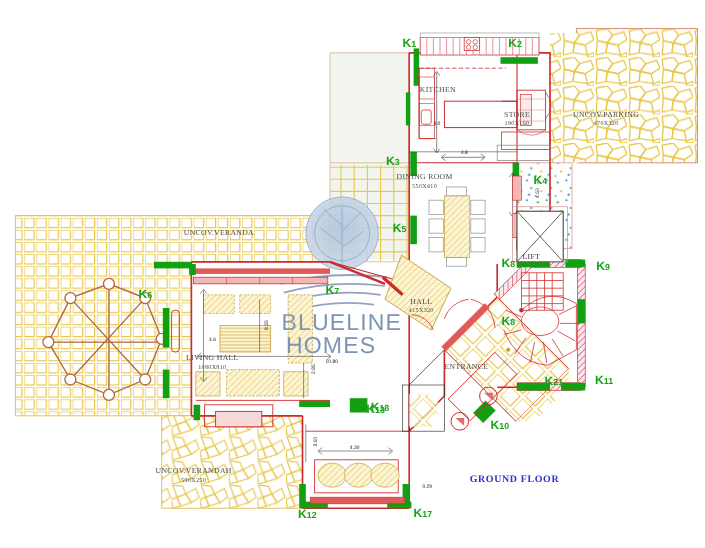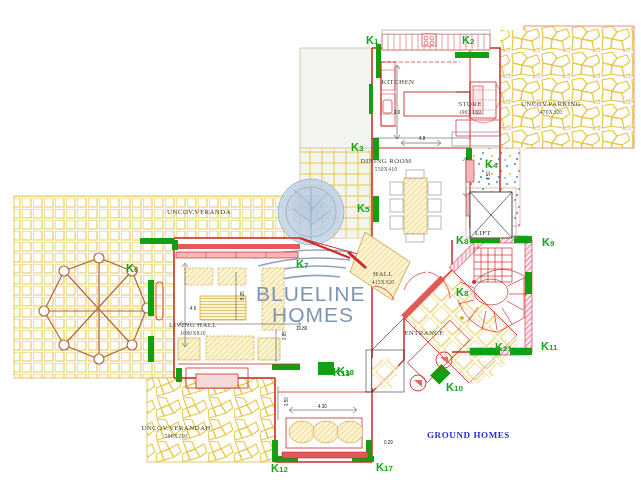--- a/index.html
+++ b/index.html
@@ -483,18 +483,18 @@
   <div class="lbl dimtxt v" style="left:240px;top:300px;"><span>8.25</span></div>
   <div class="lbl dimtxt" style="left:296px;top:326px;"><span>10.80</span></div>
   <div class="lbl dimtxt v" style="left:486px;top:180px;"><span>4.50</span></div>
   <div class="lbl dimtxt v" style="left:282px;top:340px;"><span>2.85</span></div>
   <div class="lbl dimtxt v" style="left:284px;top:406px;"><span>3.50</span></div>
   <div class="lbl dimtxt" style="left:318px;top:404px;"><span>4.30</span></div>
   <div class="lbl dimtxt" style="left:384px;top:440px;"><span>0.29</span></div>
 
   <div class="wm" style="left:256px;top:282px;">
     <div class="wm-line1">BLUELINE</div>
-    <div class="wm-line2" style="margin-top:-3px;margin-left:16px;">HOMES</div>
-  </div>
-
-  <div class="lbl floor-title" style="left:427px;top:430px;">GROUND HOMES</div>
+    <div class="wm-line2" style="margin-top:-3px;margin-left:4px;">HOMES</div>
+  </div>
+
+  <div class="lbl floor-title" style="left:427px;top:430px;">GROUND FLOOR</div>
 
 </div>
 
 </body></html>

